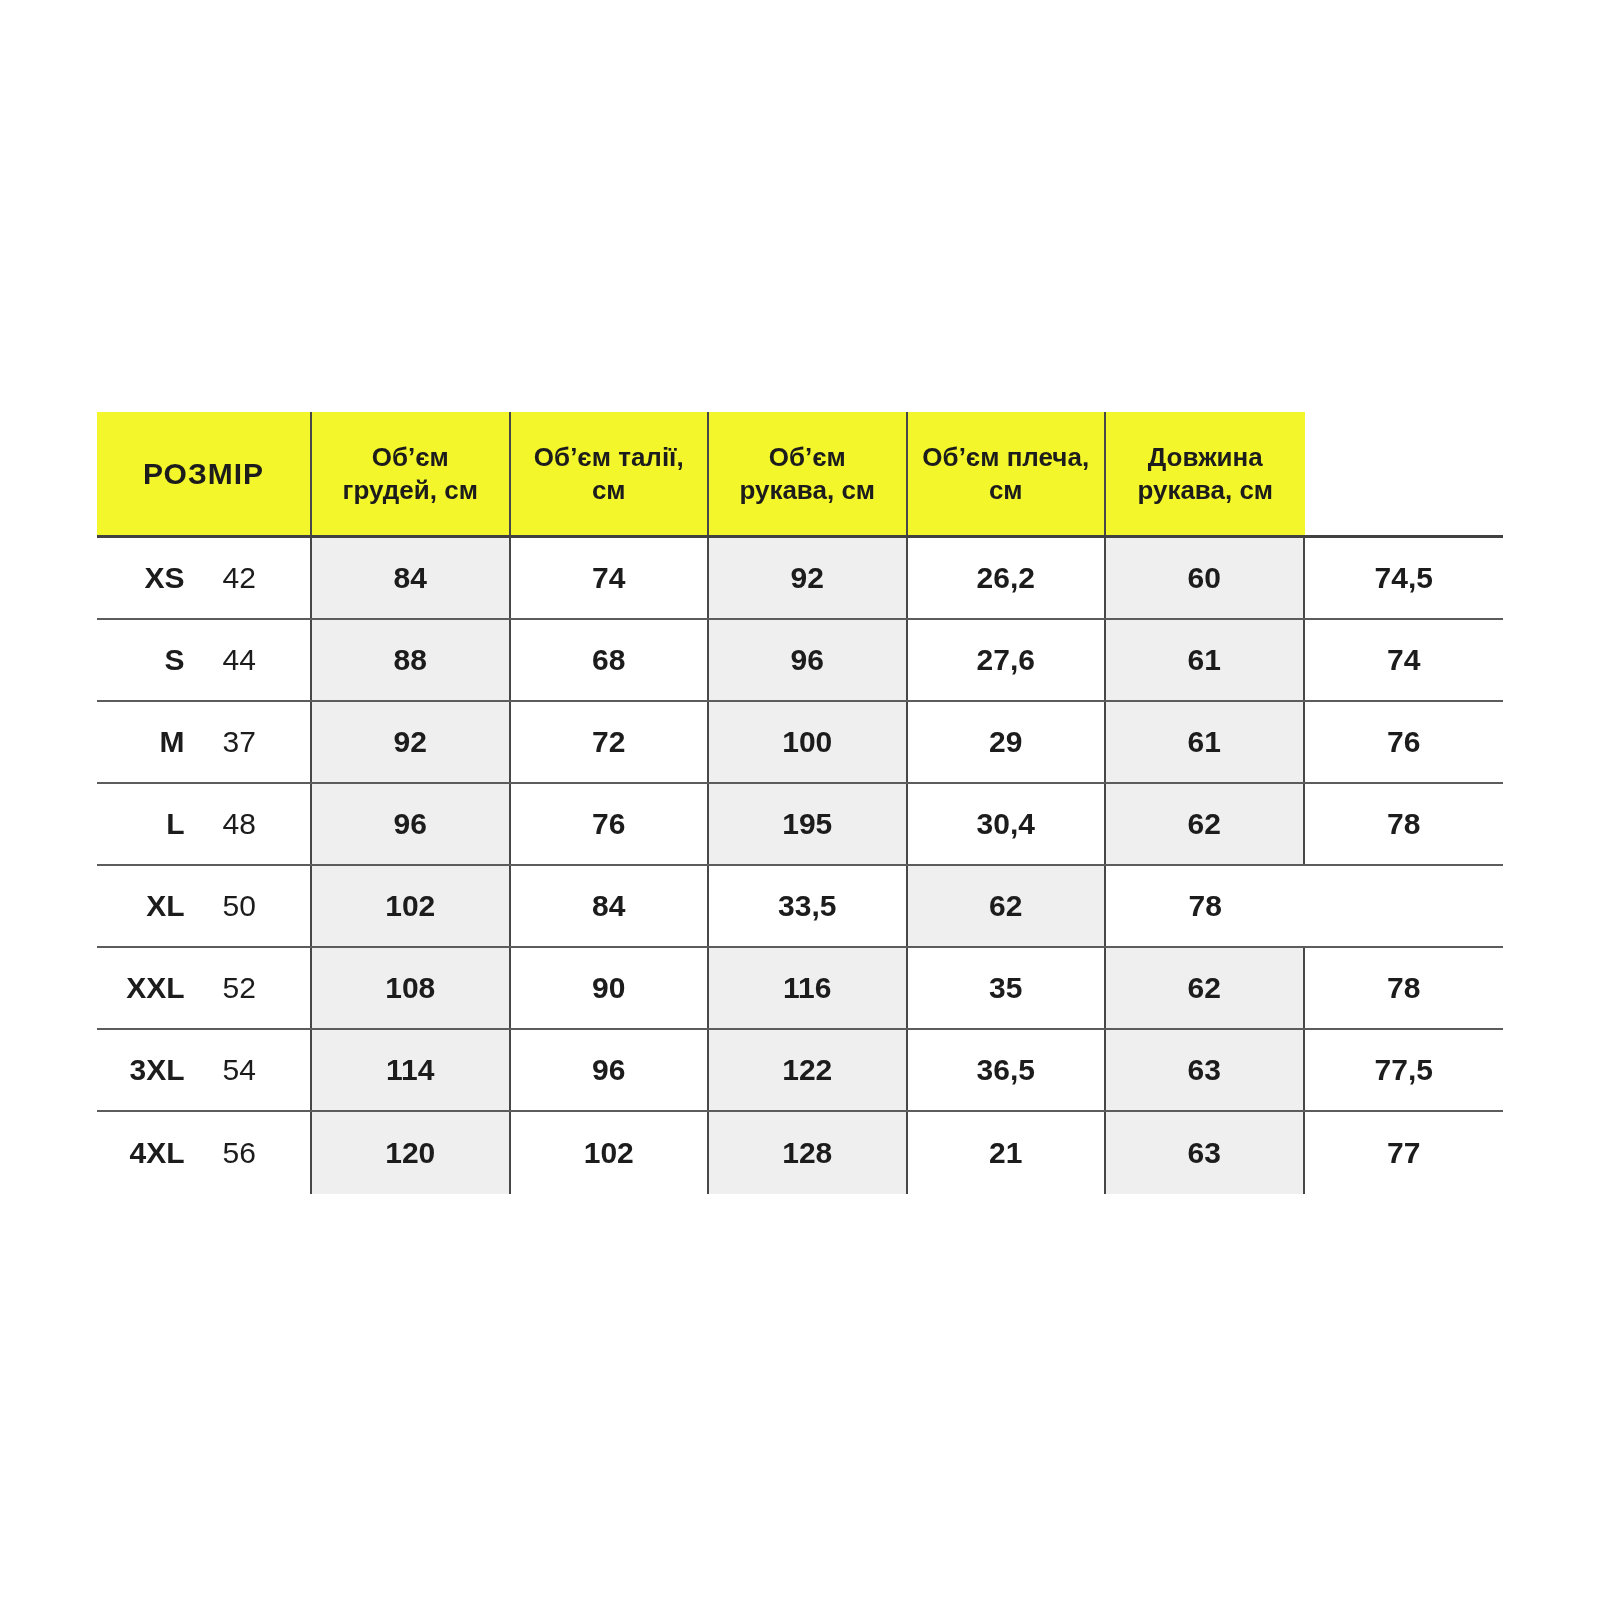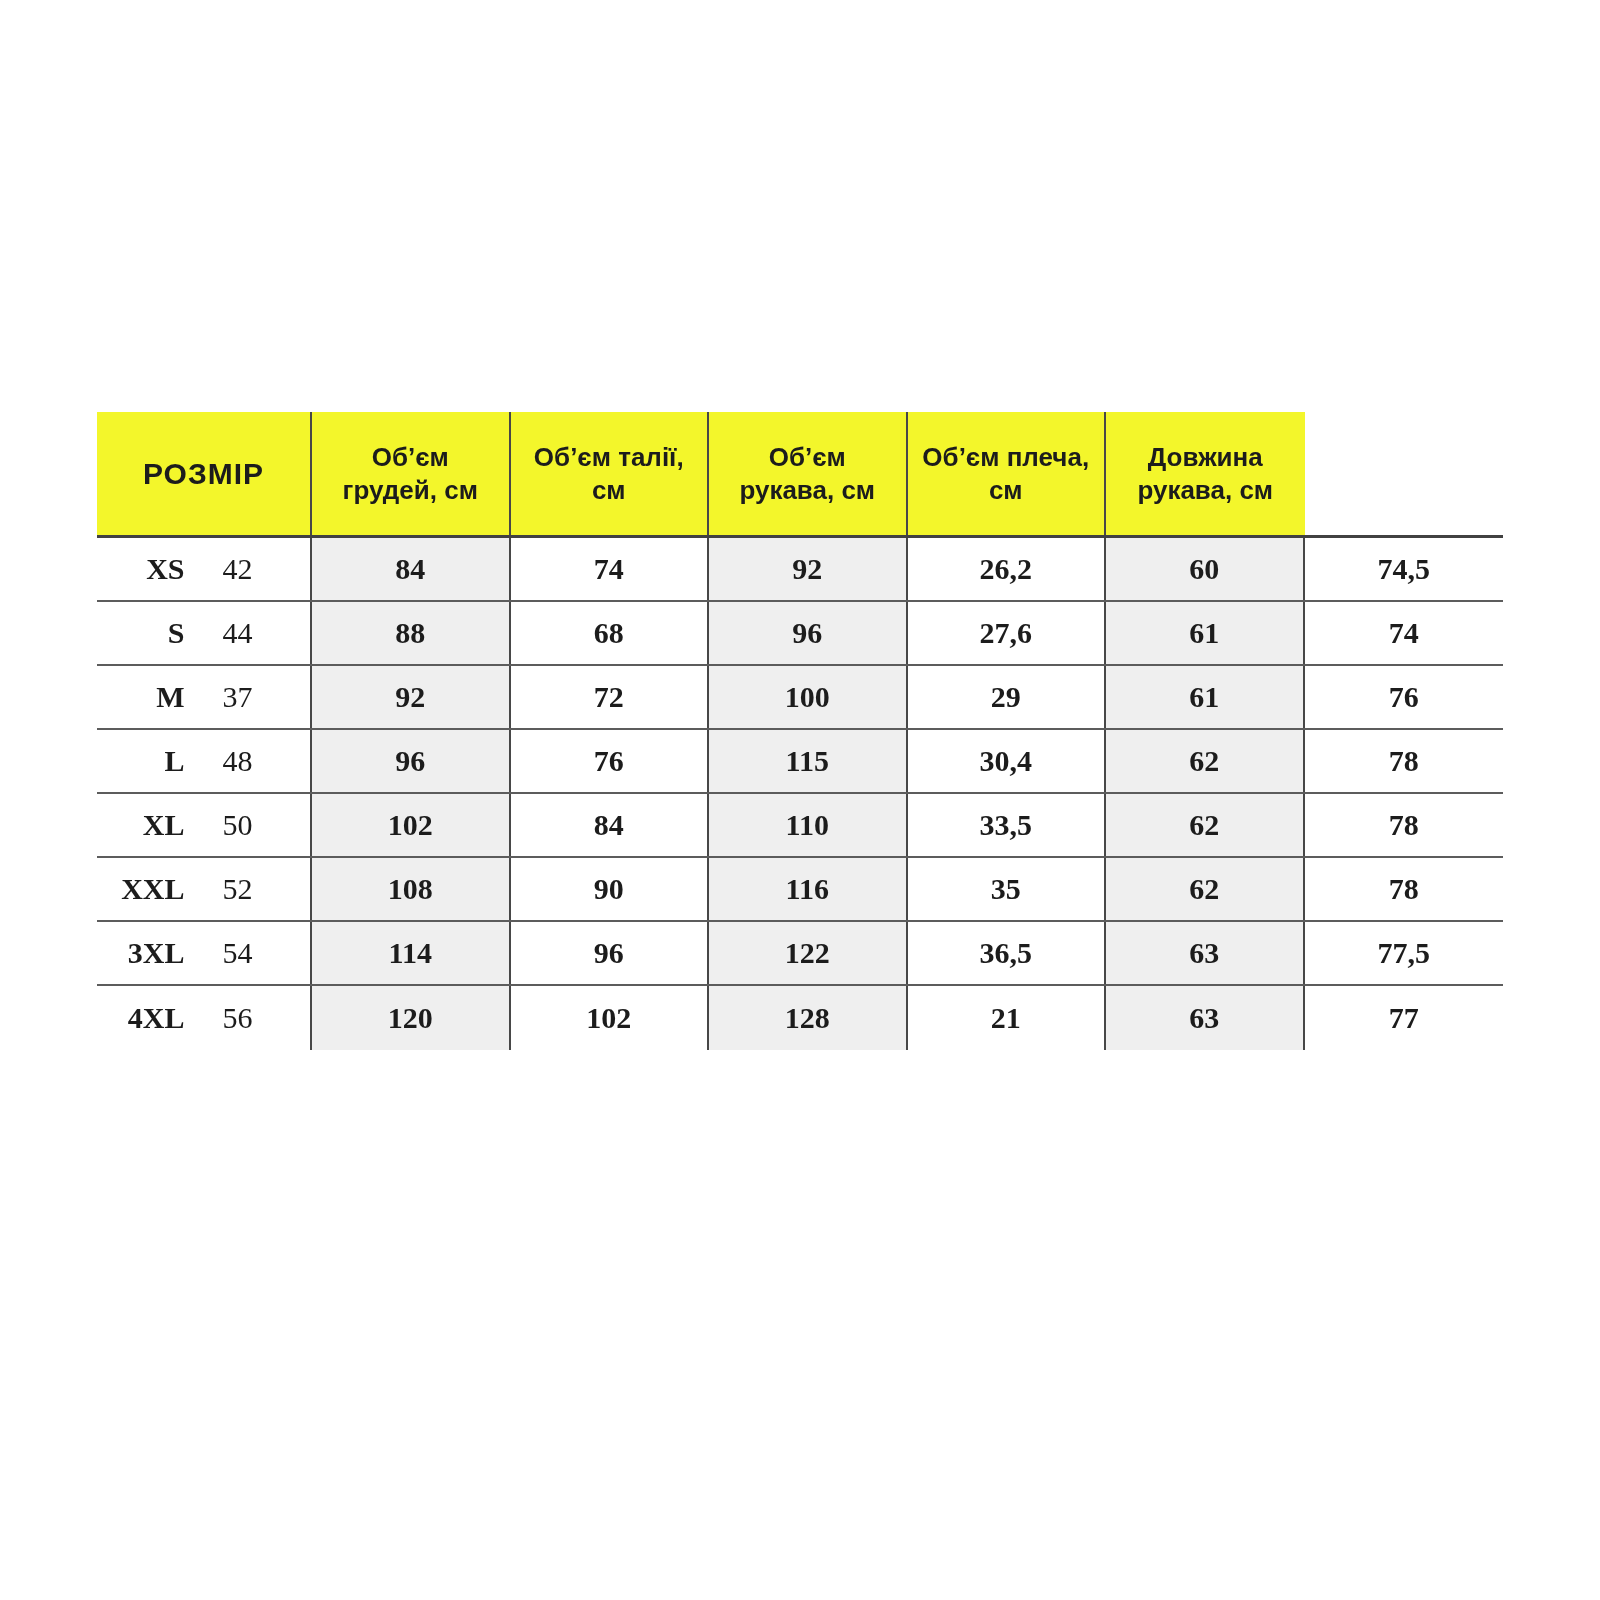--- a/index.html
+++ b/index.html
@@ -48,23 +48,22 @@
     background: var(--yellow);
     font-weight: 700;
     font-size: 26px;
     line-height: 33px;
   }
   .header-row .cell:first-child {
     font-size: 30px;
     letter-spacing: 1px;
   }
   .data-row {
-    height: 64px;
+    height: 82px;
     border-bottom: 2px solid var(--h-border);
-    font-family: Liberation Serif, serif;
   }
   .data-row:last-child { border-bottom: none; }
   .cell.val {
     font-weight: 700;
     font-size: 30px;
   }
   .cell.g { background: var(--stripe); }
   .size-cell {
     display: flex;
     align-items: center;
@@ -135,33 +134,32 @@
           <div class="cell val g">61</div>
           <div class="cell val">76</div>
         </div>
         <div class="row data-row">
           <div class="cell size-cell">
             <span class="size-code">L</span>
             <span class="size-num">48</span>
           </div>
           <div class="cell val g">96</div>
           <div class="cell val">76</div>
-          <div class="cell val g">115</div>
+          <div class="cell val g">195</div>
           <div class="cell val">30,4</div>
           <div class="cell val g">62</div>
           <div class="cell val">78</div>
         </div>
         <div class="row data-row">
           <div class="cell size-cell">
             <span class="size-code">XL</span>
             <span class="size-num">50</span>
           </div>
           <div class="cell val g">102</div>
           <div class="cell val">84</div>
-          <div class="cell val g">110</div>
           <div class="cell val">33,5</div>
           <div class="cell val g">62</div>
           <div class="cell val">78</div>
         </div>
         <div class="row data-row">
           <div class="cell size-cell">
             <span class="size-code">XXL</span>
             <span class="size-num">52</span>
           </div>
           <div class="cell val g">108</div>

